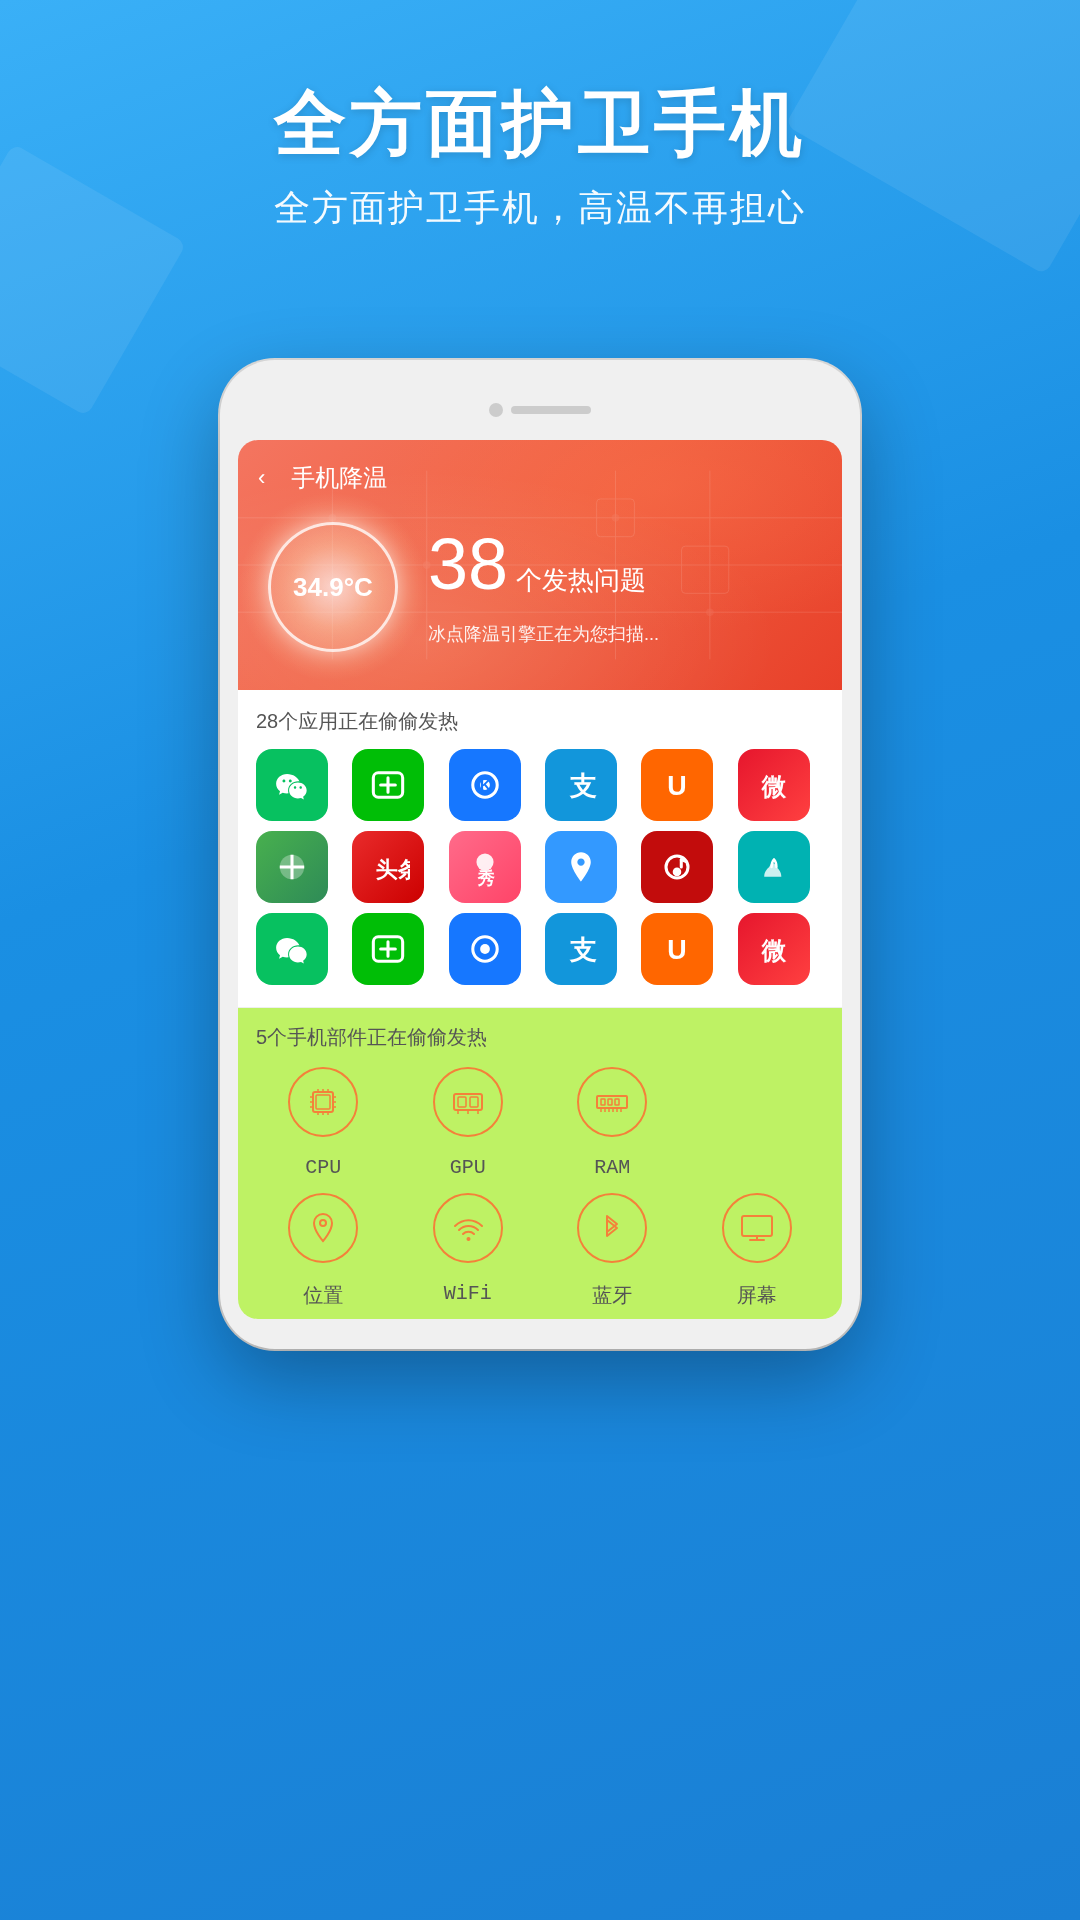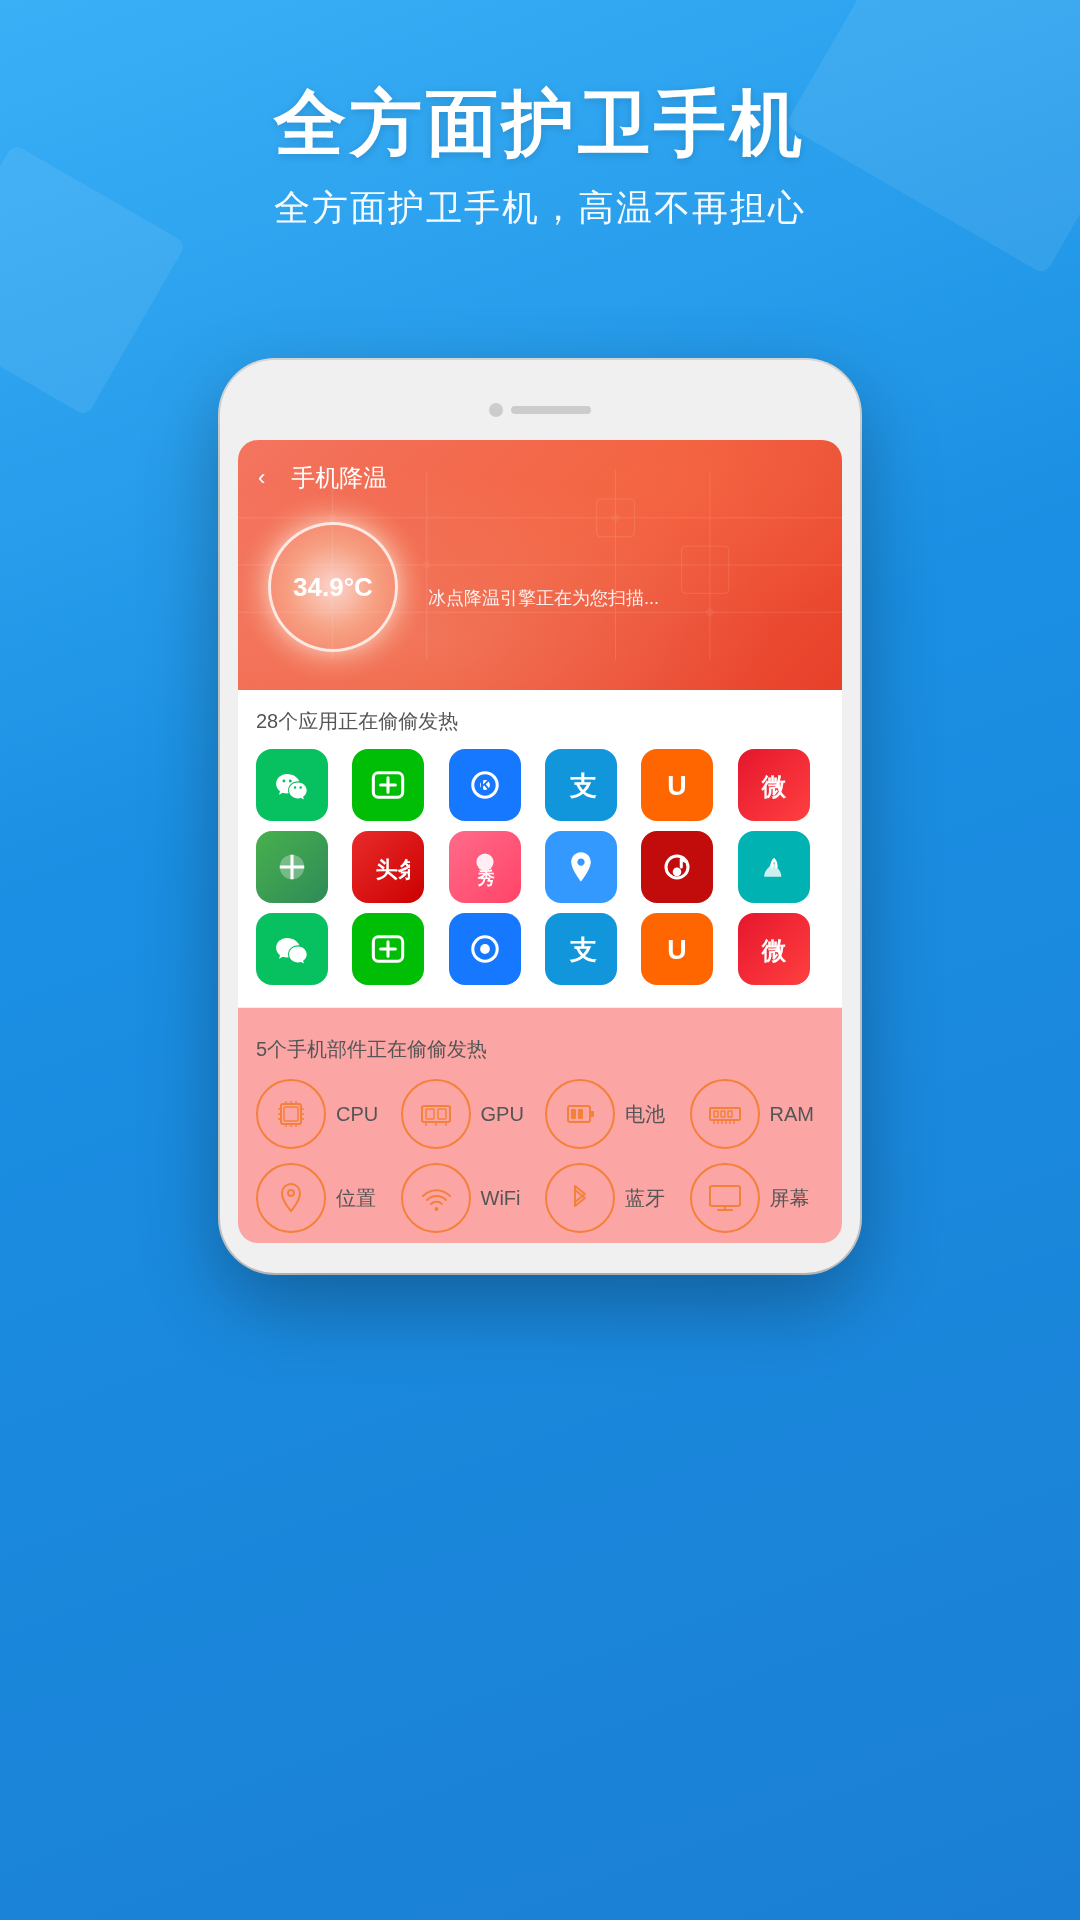--- a/index.html
+++ b/index.html
@@ -230,39 +230,40 @@
     .icon-camel { background: #00B2B2; }
     .icon-wechat2 { background: #07C160; }
     .icon-iqiyi2 { background: #00BE06; }
     .icon-kuwo2 { background: #1677FF; }
     .icon-alipay2 { background: #1296DB; }
     .icon-uc2 { background: #FF6600; }
     .icon-weibo2 { background: linear-gradient(135deg, #E6162D, #FF4040); }
 
     
     .hardware-section {
-      background: #fca5a5;
-      padding: 28px 18px 10px;
+      background: #bef264;
+      padding: 16px 18px 10px;
       border-top: 1px solid #eee;
     }
     .hardware-label {
       font-size: 20px;
       color: #555;
       margin-bottom: 16px;
     }
     .hardware-grid {
       display: grid;
       grid-template-columns: repeat(4, 1fr);
       gap: 10px;
     }
     .hardware-item {
       display: flex;
-      flex-direction: row;
-      align-items: center;
-      gap: 10px;
+      flex-direction: column;
+      align-items: center;
+      gap: 19px;
+      font-family: Liberation Mono, monospace;
     }
     .hw-icon {
       width: 70px;
       height: 70px;
       border-radius: 50%;
       border: 2.5px solid #F4813A;
       display: flex;
       align-items: center;
       justify-content: center;
       color: #F4813A;
@@ -342,20 +343,24 @@
       <div class="app-content-row">
 
         <div class="temp-circle-container">
           <div class="temp-circle-glow"></div>
           <div class="temp-circle">
             <span class="temp-value">34.9°C</span>
           </div>
         </div>
 
         <div class="temp-stats">
+          <div class="heat-count">
+            <span class="heat-number">38</span>
+            <span class="heat-label">个发热问题</span>
+          </div>
           <div class="heat-desc">冰点降温引擎正在为您扫描...</div>
         </div>
       </div>
     </div>
 
     <div class="white-section">
       <div class="section-label">28个应用正在偷偷发热</div>
 
       <div class="app-grid">
 
@@ -503,31 +508,20 @@
               <rect x="10" y="15" width="8" height="10" rx="1" fill="none" stroke="#F4813A" stroke-width="1.5"></rect>
               <rect x="22" y="15" width="8" height="10" rx="1" fill="none" stroke="#F4813A" stroke-width="1.5"></rect>
               <line x1="10" y1="28" x2="10" y2="32" stroke="#F4813A" stroke-width="1.5"></line>
               <line x1="20" y1="28" x2="20" y2="32" stroke="#F4813A" stroke-width="1.5"></line>
               <line x1="30" y1="28" x2="30" y2="32" stroke="#F4813A" stroke-width="1.5"></line>
             </svg>
           </div>
           <span class="hw-label">GPU</span>
         </div>
 
-        <div class="hardware-item">
-          <div class="hw-icon">
-            <svg viewBox="0 0 40 40" width="40" height="40">
-              <rect x="8" y="12" width="22" height="16" rx="2" fill="none" stroke="#F4813A" stroke-width="2"></rect>
-              <rect x="30" y="17" width="4" height="6" rx="1" fill="#F4813A"></rect>
-              <rect x="11" y="15" width="5" height="10" rx="1" fill="#F4813A"></rect>
-              <rect x="18" y="15" width="5" height="10" rx="1" fill="#F4813A"></rect>
-            </svg>
-          </div>
-          <span class="hw-label">电池</span>
-        </div>
 
         <div class="hardware-item">
           <div class="hw-icon">
             <svg viewBox="0 0 40 40" width="40" height="40">
               <rect x="5" y="14" width="30" height="12" rx="1" fill="none" stroke="#F4813A" stroke-width="2"></rect>
               <rect x="9" y="17" width="4" height="6" rx="0.5" fill="none" stroke="#F4813A" stroke-width="1.5"></rect>
               <rect x="16" y="17" width="4" height="6" rx="0.5" fill="none" stroke="#F4813A" stroke-width="1.5"></rect>
               <rect x="23" y="17" width="4" height="6" rx="0.5" fill="none" stroke="#F4813A" stroke-width="1.5"></rect>
               <line x1="9" y1="26" x2="9" y2="30" stroke="#F4813A" stroke-width="1.5"></line>
               <line x1="13" y1="26" x2="13" y2="30" stroke="#F4813A" stroke-width="1.5"></line>

